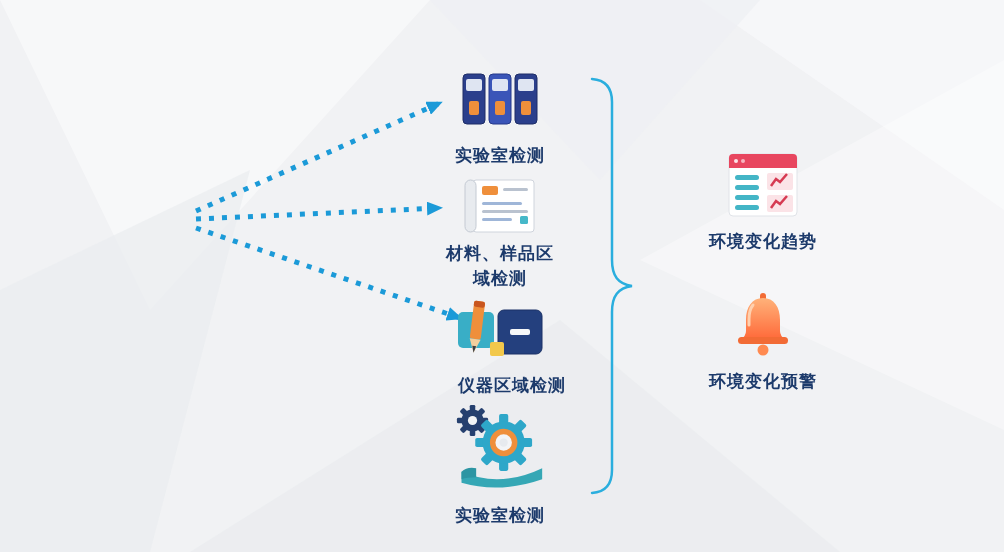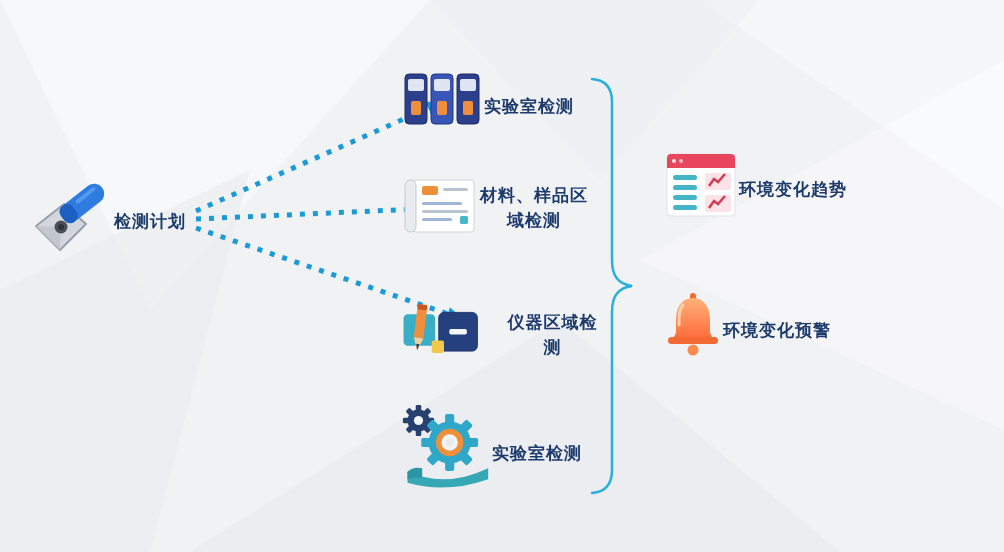--- a/index.html
+++ b/index.html
@@ -13,22 +13,23 @@
     position:relative;
     width:1004px; height:552px;
     background:#f1f2f4;
     overflow:hidden;
   }
   .bg-layer, .connector-layer {
     position:absolute; left:0; top:0; width:1004px; height:552px;
   }
   .node {
     position:absolute;
-    display:flex; flex-direction:row; align-items:center;
+    display:flex; flex-direction:column; align-items:center;
     width:200px;
+    justify-content:space-between;
   }
   .node .label {
     font-size:17px;
     font-weight:bold;
     color:#1c3a6b;
     text-align:center;
     letter-spacing:1px;
     line-height:1.45;
     white-space:pre-line;
   }
@@ -65,34 +66,20 @@
       <marker id="ah" markerUnits="userSpaceOnUse" markerWidth="17" markerHeight="14" refX="13" refY="7" orient="auto">
         <polygon points="0,0 16,7 0,14" fill="#1b9ad8"></polygon>
       </marker>
     </defs>
     <line class="dotted-arrow" x1="196" y1="211" x2="440" y2="103" marker-end="url(#ah)"></line>
     <line class="dotted-arrow" x1="196" y1="219" x2="440" y2="208" marker-end="url(#ah)"></line>
     <line class="dotted-arrow" x1="196" y1="228" x2="460" y2="318" marker-end="url(#ah)"></line>
     <path class="brace" d="M592 79 C606 80 612 88 612 102 L612 260 C612 276 618 284 632 286 C618 288 612 296 612 312 L612 470 C612 484 606 492 592 493"></path>
   </svg>
 
-  <div class="node" style="left:30px; top:176px;">
-    <svg class="icon-wrap" width="84" height="80" viewBox="0 0 84 80">
-      <polygon points="6,50 34,28 56,48 30,74" fill="#d3d7dd" stroke="#989fa9" stroke-width="2" stroke-linejoin="round"></polygon>
-      <polygon points="6,50 31,51 30,74" fill="#c2c7cf"></polygon>
-      <circle cx="31" cy="51" r="6.5" fill="#4a5058"></circle>
-      <circle cx="31" cy="51" r="3" fill="#2e3338"></circle>
-      <g transform="translate(28 46) rotate(-38)">
-        <rect x="6" y="-10" width="50" height="20" rx="10" fill="#2e7ce0"></rect>
-        <rect x="6" y="-10" width="15" height="20" rx="7" fill="#1d5fc2"></rect>
-        <rect x="26" y="-6" width="24" height="4" rx="2" fill="#5ea0f0" opacity="0.8"></rect>
-      </g>
-    </svg>
-    <div class="label" style="margin-top:12px;">检测计划</div>
-  </div>
 
   <div class="node" style="left:400px; top:70px;">
     <svg class="icon-wrap" width="84" height="58" viewBox="0 0 84 58">
       <g>
         <rect x="5" y="4" width="22" height="50" rx="4" fill="#2b3f8c" stroke="#1e2d66"></rect>
         <rect x="8" y="9" width="16" height="12" rx="2" fill="#dfe5f2"></rect>
         <rect x="11" y="31" width="10" height="14" rx="2" fill="#ef8f3b"></rect>
       </g>
       <g>
         <rect x="31" y="4" width="22" height="50" rx="4" fill="#3a55b8" stroke="#25398a"></rect>

